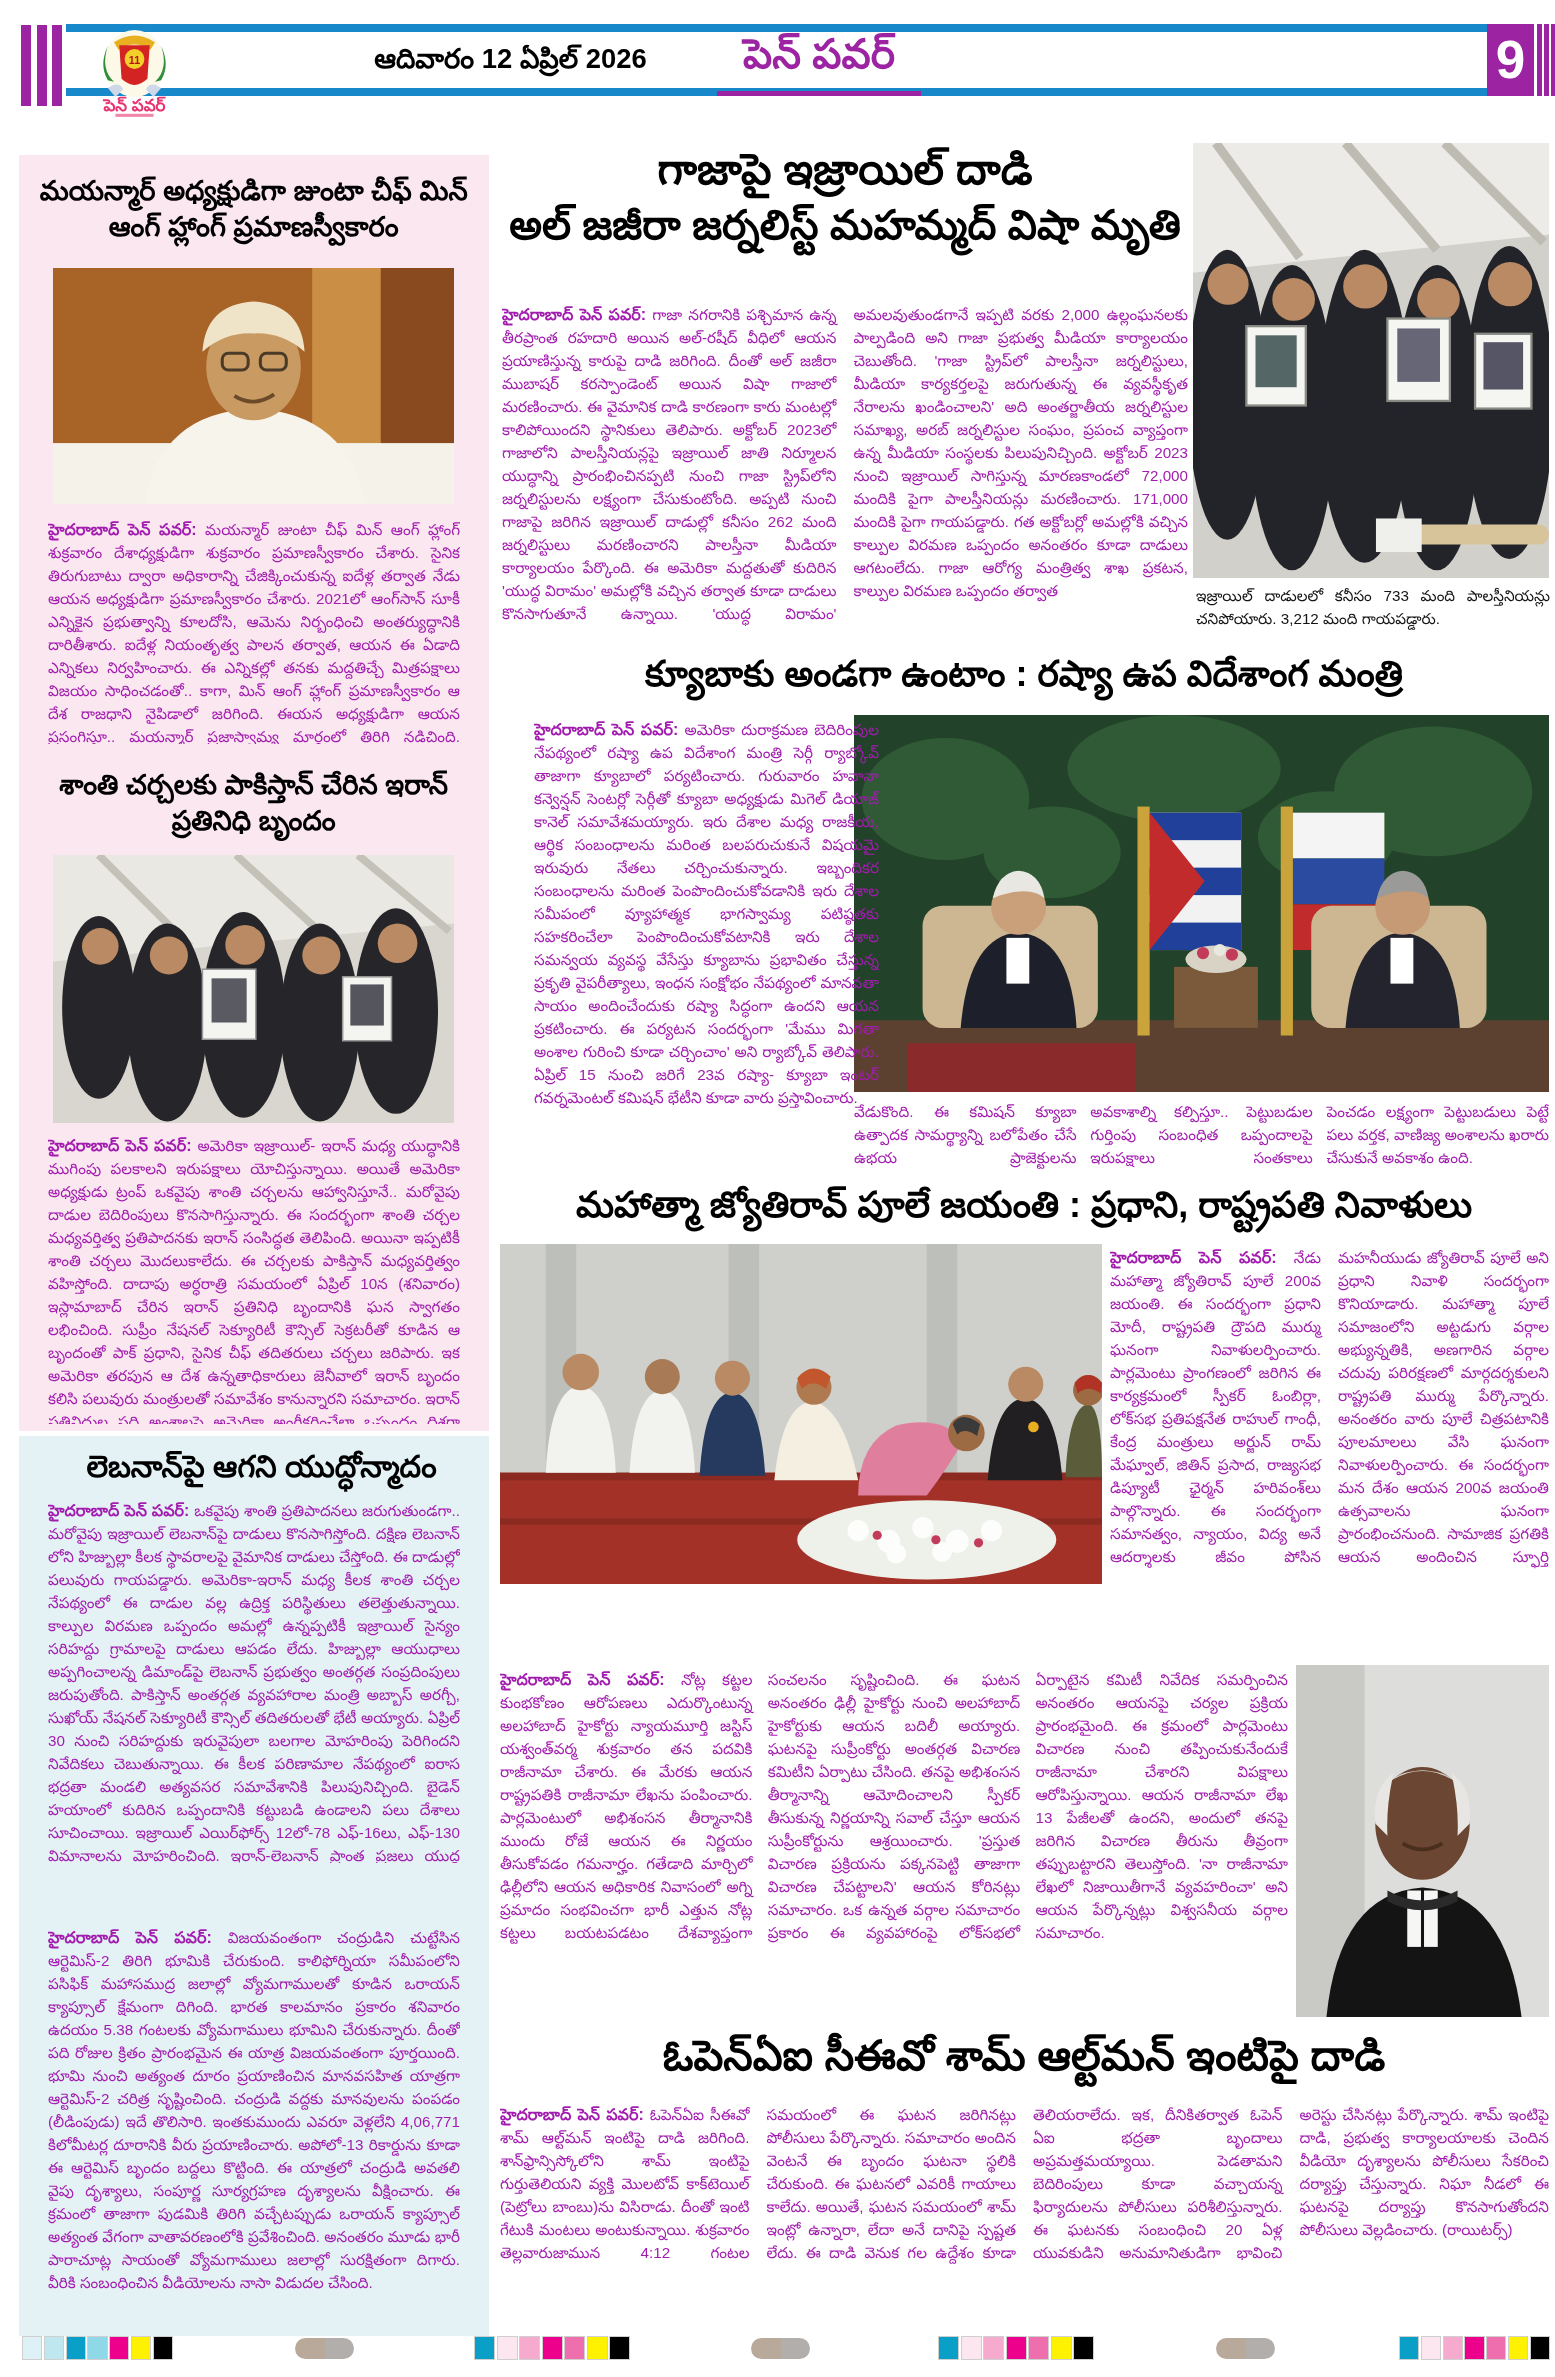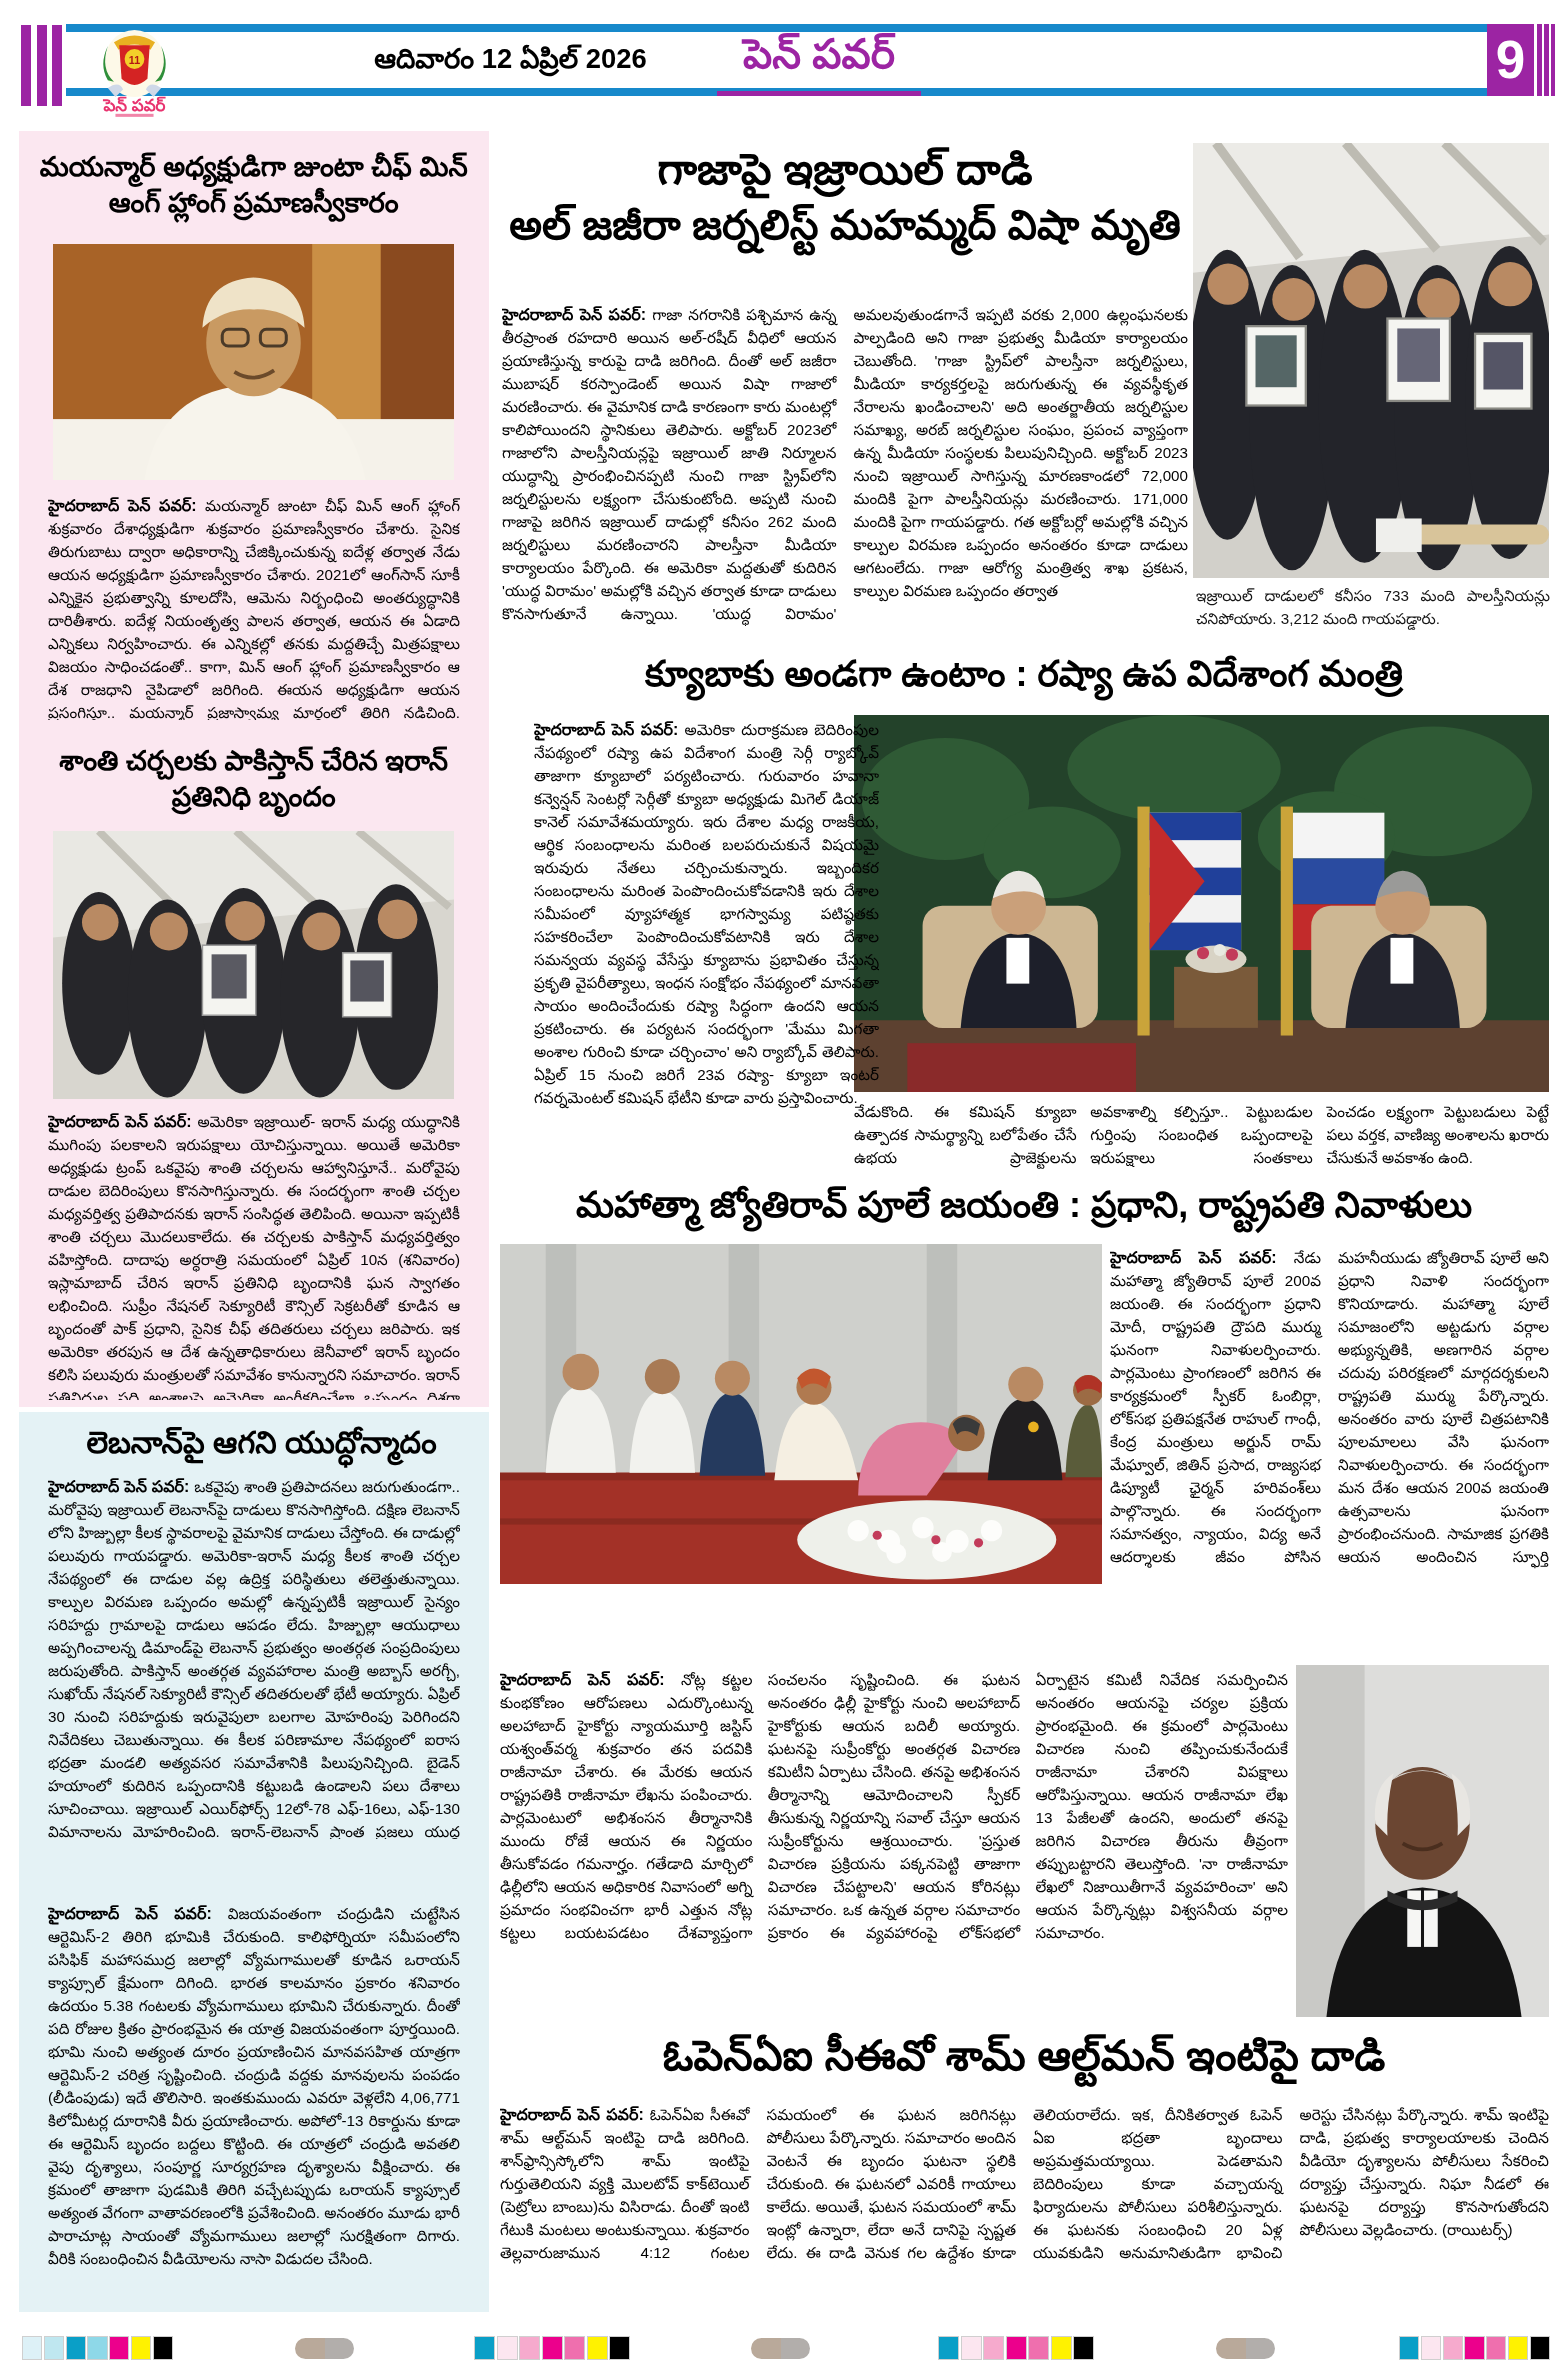--- a/index.html
+++ b/index.html
@@ -9,24 +9,24 @@
   
   .band-line{position:absolute;left:66px;right:21.3px;height:8.4px;background:#1789cb;}
   .stripe{position:absolute;width:10px;background:#9c24a3;}
   .stripe-r{position:absolute;width:4.6px;background:#9c24a3;}
   .date{font-size:27.4px;font-weight:bold;color:#000;text-align:center;}
   .masthead{font-size:41px;font-weight:bold;color:#9c24a3;text-align:center;
             border-bottom:5.3px solid #9c24a3;padding-bottom:3px;}
   .pagenum{background:#9c24a3;color:#fff;font-size:53px;font-weight:bold;
            display:flex;align-items:center;justify-content:center;}
   
-  .tint{position:absolute;left:19px;width:470px;}
+  .tint{position:absolute;left:19px;width:470px;margin-top:24px;}
   .lhead{font-weight:bold;font-size:27.4px;line-height:1.3;text-align:center;color:#000;}
   .lsub{font-weight:bold;font-size:30.5px;line-height:1.25;text-align:center;color:#000;}
-  .body-txt{font-size:15.2px;line-height:23px;text-align:justify;overflow:hidden;color:#000000;}
+  .body-txt{font-size:15.2px;line-height:23px;text-align:justify;overflow:hidden;color:#a21caf;}
   .body-txt b{font-size:16px;}
   .mainhead{font-weight:bold;color:#000;text-align:center;line-height:1.25;}
   .cols2{column-count:2;column-gap:17px;}
   .cols3{column-count:3;column-gap:15.2px;}
   .cols4{column-count:4;column-gap:17px;}
   .caption{font-size:15.2px;line-height:23px;text-align:justify;color:#141414;}
   .photo{position:absolute;overflow:hidden;}
   .photo svg{display:block;width:100%;height:100%;}
   
   .reg-group{position:absolute;top:0;height:24.4px;display:flex;gap:1.5px;}

